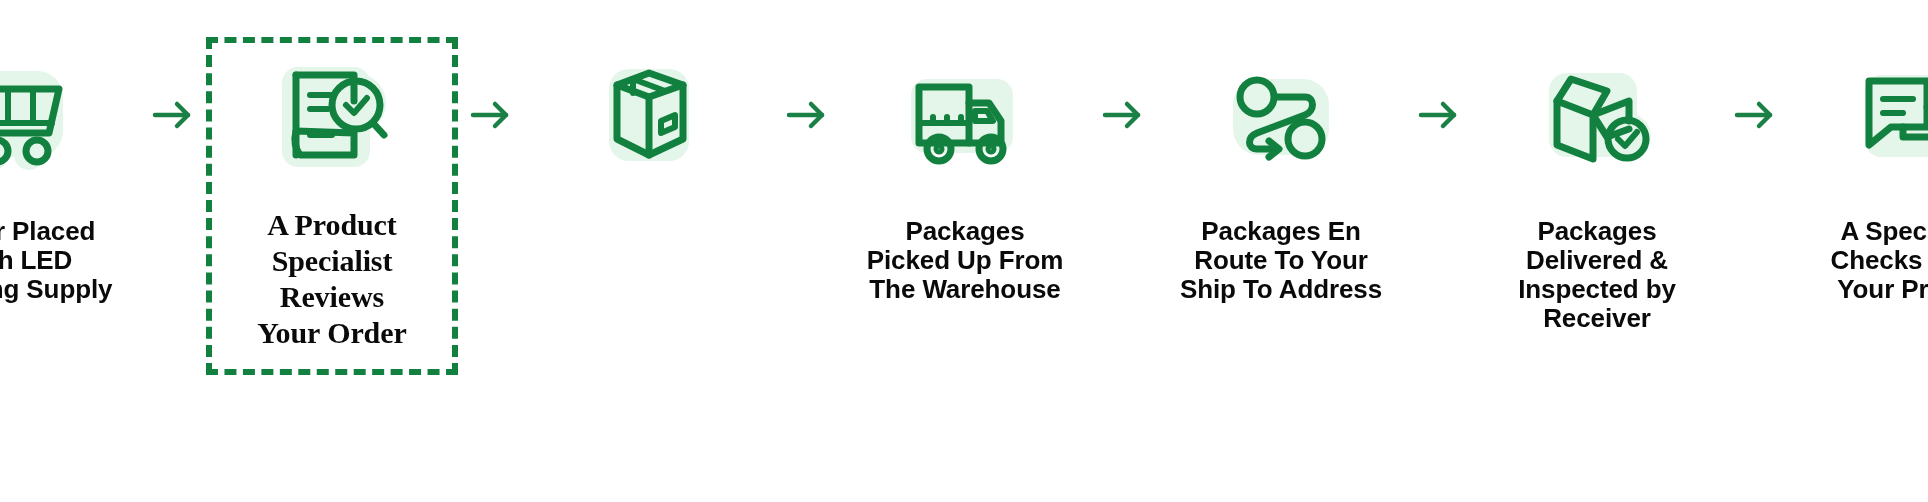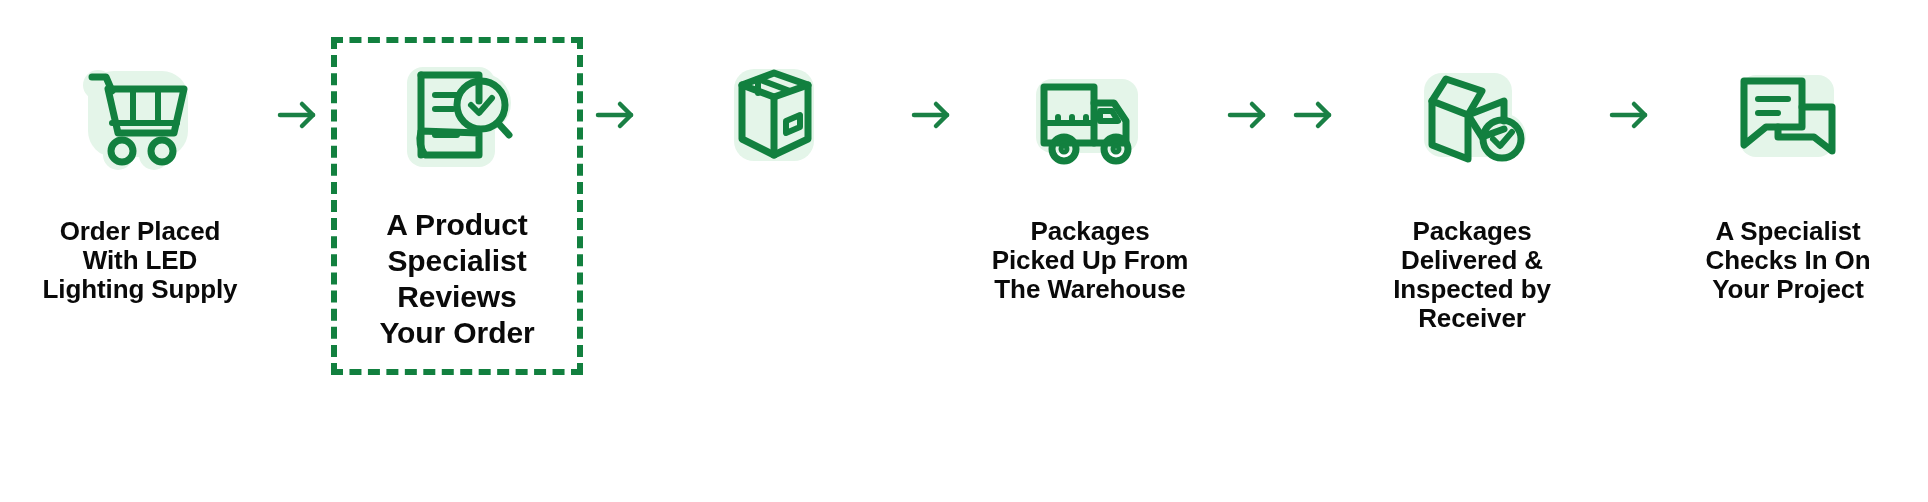--- a/index.html
+++ b/index.html
@@ -34,20 +34,21 @@
     box-sizing: border-box;
     padding: 0 4px;
   }
 
   .step.highlight {
     border: 6px dashed #12803f;
     padding: 14px 4px 18px 4px;
     width: 252px;
     flex: 0 0 252px;
     margin-top: -18px;
+    font-family: Liberation Serif, serif;
   }
 
   .icon-wrap {
     width: 130px;
     height: 120px;
     display: flex;
     align-items: center;
     justify-content: center;
   }
   .icon-wrap svg {
@@ -213,20 +214,34 @@
 The Warehouse</div>
   </div>
 
   <div class="arrow">
     <svg viewBox="0 0 46 40" xmlns="http://www.w3.org/2000/svg">
       <path class="arrow-line" d="M5 20 H38"></path>
       <path class="arrow-line" d="M27 9 L38 20 L27 31"></path>
     </svg>
   </div>
 
+  <div class="step">
+    <div class="icon-wrap">
+      <svg viewBox="0 0 124 112" xmlns="http://www.w3.org/2000/svg">
+        <rect class="halo" x="14" y="20" width="96" height="76" rx="26"></rect>
+        <circle class="stroke-g" cx="38" cy="38" r="17"></circle>
+        <circle class="stroke-g" cx="86" cy="80" r="17"></circle>
+        <path class="stroke-g" d="M56 38 H86 C96 38 96 52 86 56 L38 74 C28 78 28 90 38 90 H58"></path>
+        <path class="stroke-g" d="M50 82 L60 90 L50 98"></path>
+      </svg>
+    </div>
+    <div class="step-label">Packages En
+Route To Your
+Ship To Address</div>
+  </div>
 
   <div class="arrow">
     <svg viewBox="0 0 46 40" xmlns="http://www.w3.org/2000/svg">
       <path class="arrow-line" d="M5 20 H38"></path>
       <path class="arrow-line" d="M27 9 L38 20 L27 31"></path>
     </svg>
   </div>
 
   <div class="step">
     <div class="icon-wrap">

